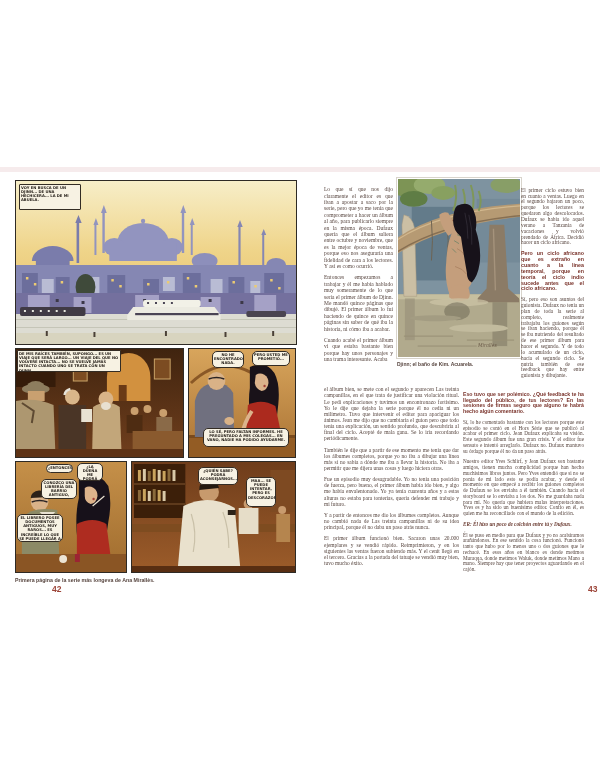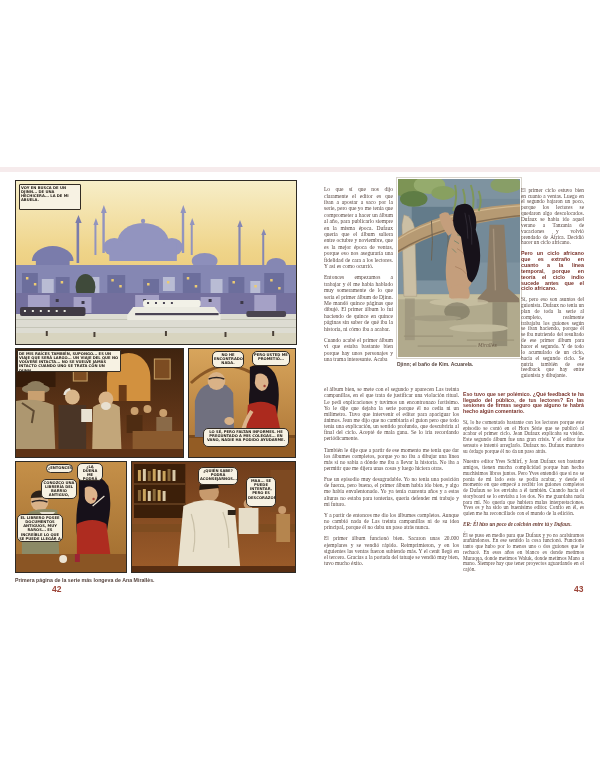--- a/index.html
+++ b/index.html
@@ -428,15 +428,15 @@
     <div class="tcol" style="left:463px;top:391px;width:121px;height:190px;">
       <div class="micro" style="width:242px;font-size:10.4px;line-height:11.5px;">
         <p class="q">Eso tuvo que ser polémico. ¿Qué feedback te ha llegado del público, de tus lectores? En las sesiones de firmas seguro que alguno te habrá hecho algún comentario.</p>
         <p>Sí, lo he comentado bastante con los lectores porque este episodio se contó en el Hors Série que se publicó al acabar el primer ciclo. Jean Dufaux explicaba su visión. Este segundo álbum fue una gran crisis. Y el editor fue sensato e intentó arreglarlo. Dufaux no. Dufaux mantuvo su órdago porque él no da un paso atrás.</p>
         <p>Nuestro editor Yves Schlirf, y Jean Dufaux son bastante amigos, tienen mucha complicidad porque han hecho muchísimos libros juntos. Pero Yves entendió que si no se ponía de mi lado esto se podía acabar, y desde el momento en que empecé a recibir los guiones completos de Dufaux se los enviaba a él también. Cuando hacía el storyboard se lo enviaba a los dos. No me guardaba nada para mí. No quería que hubiera malas interpretaciones. Yves es y ha sido un buenísimo editor. Confío en él, es quien me ha reconciliado con el mundo de la edición.</p>
         <p class="aside">ER: Él hizo un poco de colchón entre tú y Dufaux.</p>
         <p>Él se puso en medio para que Dufaux y yo no acabáramos arañándonos. En ese sentido la cosa funcionó. Funcionó tanto que hubo por lo menos uno o dos guiones que le rechacé. En esos años en blanco es donde metimos Muraqqa, donde metimos Waluk, donde metimos Mano a mano. Siempre hay que tener proyectos aguardando en el cajón.</p>
       </div>
     </div>
 
-    <div class="pnum" style="left:574px;top:584px;text-align:center;">43</div>
+    <div class="pnum" style="left:588px;top:584px;text-align:center;">43</div>
   </div>
 </div>
 
 </body></html>

